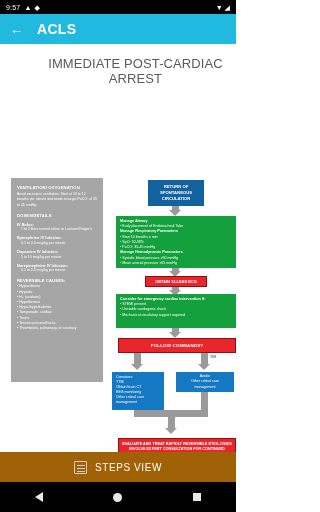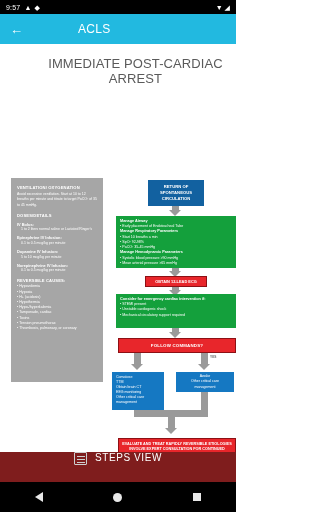--- a/index.html
+++ b/index.html
@@ -26,21 +26,21 @@
   .glyph-wifi { font-size: 7px; line-height: 1; }
   .glyph-signal { font-size: 7px; line-height: 1; }
 
   
   .appbar {
     height: 30px; background: #22b9e0; color: #fff;
     display: flex; align-items: center; padding: 0 10px;
     flex: 0 0 30px;
   }
   .back-arrow { font-size: 13px; line-height: 1; margin-right: 14px; }
-  .appbar-title { font-size: 12px; font-weight: normal; letter-spacing: .3px; margin-left: 41px; }
+  .appbar-title { font-size: 14px; font-weight: bold; letter-spacing: .3px; }
 
   
   .content { flex: 1; position: relative; background: #fff; overflow: hidden; }
 
   .page-title {
     text-align: center; color: #5a5a5a;
     font-size: 13px; letter-spacing: .1px; line-height: 15px;
     padding: 12px 8px 0 8px; font-weight: 400; margin-left: 35px;
   }
 
@@ -107,22 +107,22 @@
     border-top: 6px solid #9a9a9a;
   }
   .connector { position: absolute; background: #9a9a9a; }
 
   .yes-label {
     position: absolute; color: #6b6b6b; font-size: 3.2px; font-weight: bold;
   }
 
   
   .stepsbar {
-    height: 30px; background: #7f1d1d; color: #fff;
-    display: flex; justify-content: center; gap: 8px;
+    height: 30px; background: #a16207; color: #fff;
+    display: flex; align-items: center; justify-content: center; gap: 8px;
     flex: 0 0 30px;
   }
   .steps-label { font-size: 10px; letter-spacing: .6px; }
   .list-icon { width: 13px; height: 13px; border: 1px solid #cfcfcf; border-radius: 1px; position: relative; }
   .list-icon i { position: absolute; left: 2px; height: 1px; background: #cfcfcf; display: block; }
   .list-icon i.r1 { top: 3px; width: 8px; }
   .list-icon i.r2 { top: 6px; width: 8px; }
   .list-icon i.r3 { top: 9px; width: 8px; }
 
   

